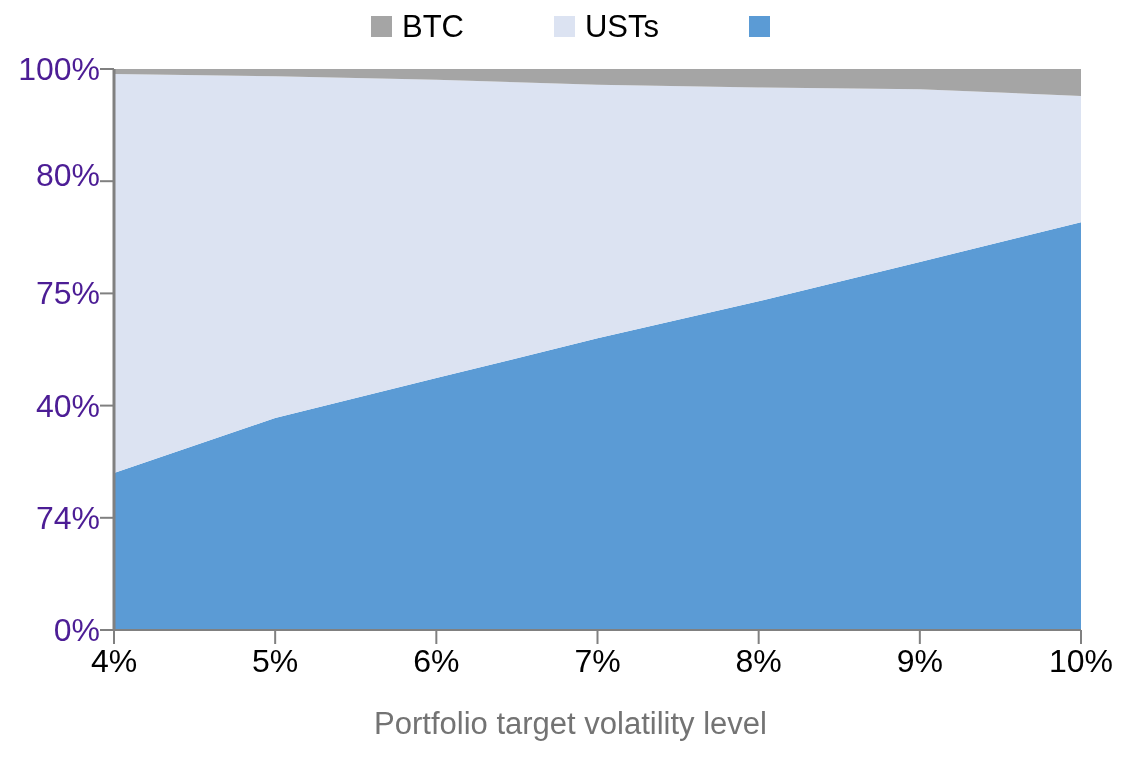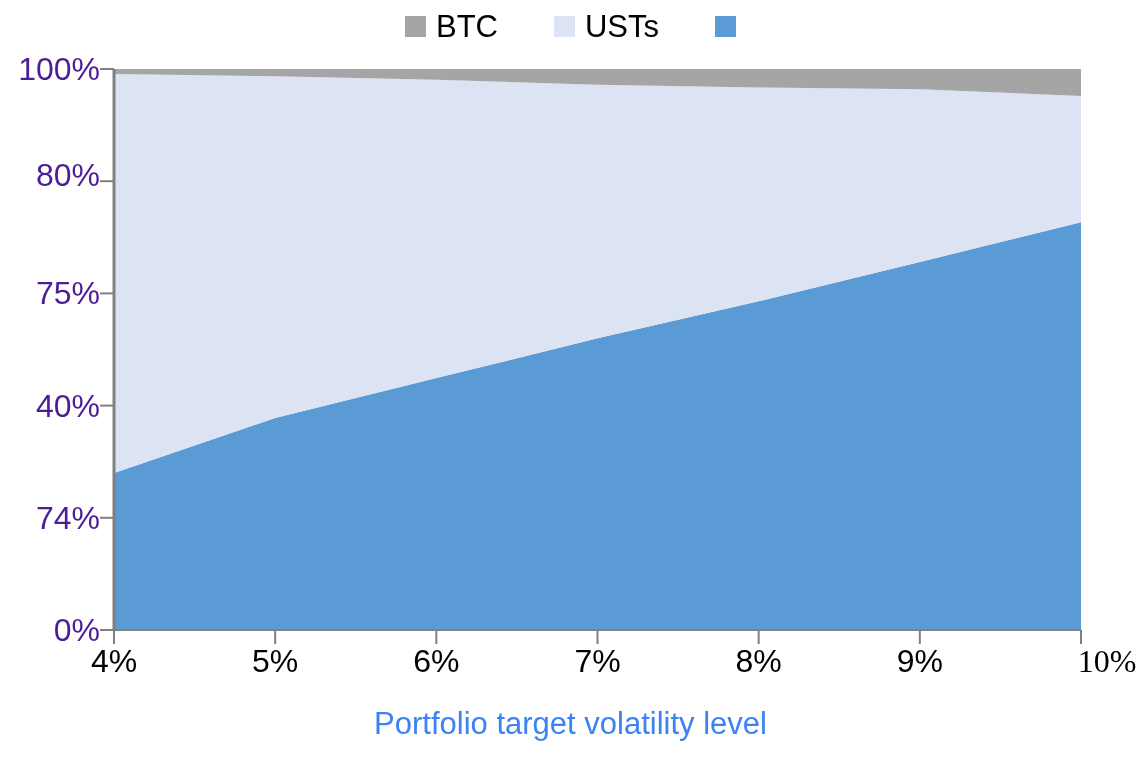--- a/index.html
+++ b/index.html
@@ -19,21 +19,21 @@
   
   #legend {
     position: absolute;
     left: 0;
     top: 4px;
     width: 1141px;
     height: 44px;
     display: flex;
     justify-content: center;
     align-items: center;
-    gap: 56px;
+    gap: 90px;
   }
   .legend-item {
     display: flex;
     align-items: center;
     gap: 10px;
   }
   .legend-swatch {
     width: 21px;
     height: 21px;
     display: block;
@@ -94,21 +94,21 @@
     white-space: nowrap;
   }
   #x-axis-title {
     position: absolute;
     left: 0;
     top: 706px;
     width: 1141px;
     text-align: center;
     font-size: 31px;
     line-height: 36px;
-    color: #3b82f6;
+    color: #737373;
   }
 </style>
 </head>
 <body>
 
 <div id="legend">
 
   <div class="legend-item">
     <span class="legend-swatch" style="background:#A5A5A5"></span>
     <span class="legend-label">BTC</span>
@@ -160,18 +160,18 @@
       <div class="ytick-label" style="top: 159px;">80%</div>
       <div class="ytick-label" style="top: 53px;">100%</div>
     </div>
   <div id="x-axis-labels">
       <div class="xtick-label" style="left: 114px; top: 0px;">4%</div>
       <div class="xtick-label" style="left: 275.167px; top: 0px;">5%</div>
       <div class="xtick-label" style="left: 436.333px; top: 0px;">6%</div>
       <div class="xtick-label" style="left: 597.5px; top: 0px;">7%</div>
       <div class="xtick-label" style="left: 758.667px; top: 0px;">8%</div>
       <div class="xtick-label" style="left: 919.833px; top: 0px;">9%</div>
-      <div class="xtick-label" style="left: 1107px; top: 0px; font-family: Liberation Serif, serif;">10%</div>
+      <div class="xtick-label" style="left: 1081px; top: 0px;">10%</div>
     </div>
 
   <div id="x-axis-title">Portfolio target volatility level</div>
 
 </div>
 
 </body></html>

